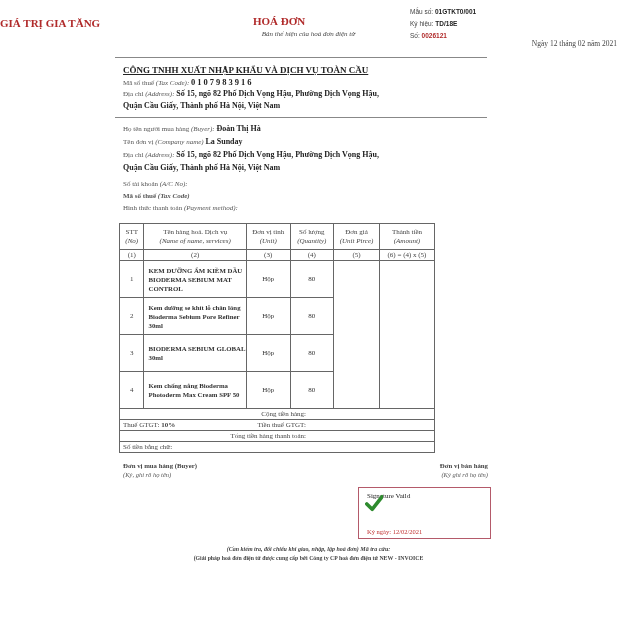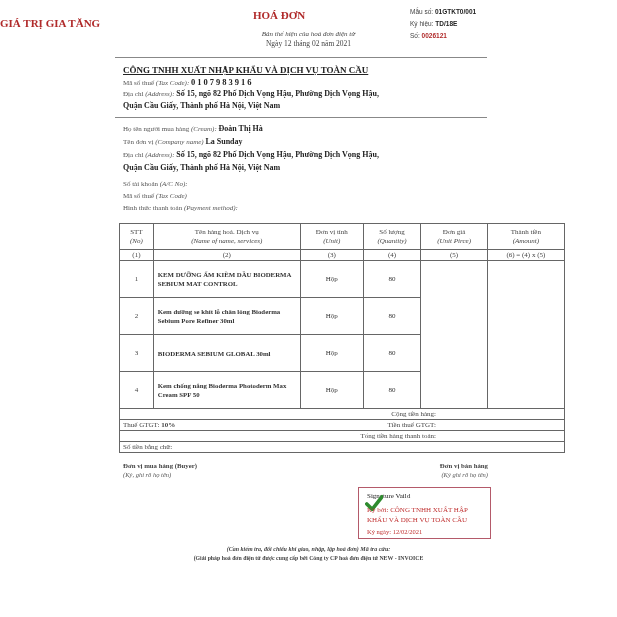--- a/index.html
+++ b/index.html
@@ -1,32 +1,32 @@
 <!DOCTYPE html>
 <html><head>
 <meta charset="utf-8">
 <style>
   html, body { margin:0; padding:0; background:#ffffff; }
   body { width:617px; height:617px; position:relative; overflow:hidden; font-family:"Liberation Serif", "DejaVu Serif", serif; color:#333; }
   .abs { position:absolute; }
-  .title1 { left:0; width:558px; text-align:center; top:9px; color:#b02a2a; font-weight:bold; font-size:11px; }
+  .title1 { left:0; width:558px; text-align:center; top:15px; color:#b02a2a; font-weight:bold; font-size:11px; }
   .title2 { left:0; width:617px; text-align:left; top:17px; color:#b02a2a; font-weight:bold; font-size:11px; }
   .title3 { left:0; width:617px; text-align:center; top:30px; font-style:italic; font-size:7px; color:#444; }
-  .title4 { left:0; width:617px; text-align:center; top:39px; font-size:7.5px; color:#444; }
+  .title4 { left:0; width:617px; text-align:right; top:39px; font-size:7.5px; color:#444; }
   .meta { left:410px; font-family:"Liberation Sans", sans-serif; font-size:6.5px; color:#444; }
   .meta b { color:#222; }
   .meta .red { color:#b02a2a; font-weight:bold; }
   .hr { left:115px; width:372px; height:1px; background:#888; }
   .line { left:123px; font-size:7px; color:#555; white-space:nowrap; }
   .line i { font-style:italic; }
   .line b { color:#222; font-size:8px; }
   .company { left:123px; top:65px; font-weight:bold; font-size:9px; color:#222;text-decoration:underline; }
   .taxnum { letter-spacing:2px; font-weight:bold; color:#222; font-size:8.5px; }
 
-  table.items { position:absolute; left:119px; top:223px; width:446px; border-collapse:collapse; font-size:7px; color:#444; }
+  table.items { position:absolute; left:119px; top:223px; width:316px; border-collapse:collapse; font-size:7px; color:#444; }
   table.items td { border:1px solid #666; text-align:center; padding:0; }
   table.items .hdr td { height:25px; line-height:9px; }
   table.items .hdr i { font-style:italic; }
   table.items .num td { height:10px; line-height:10px; }
   table.items .row td { height:36px; }
   table.items .row td.name { text-align:left; padding-left:4px; font-weight:bold; font-size:6.8px; line-height:9px; color:#333; }
   table.items .row td.unit, table.items .row td.qty { font-weight:normal; color:#333; }
   table.items td.blank { border-top:none; border-bottom:none; }
   table.items .sum td { height:10px; line-height:10px; font-size:7px; text-align:left; padding-left:3px; }
   .r { float:right; margin-right:128px; }
@@ -74,38 +74,38 @@
   <span>Địa chỉ </span><i>(Address):</i>
   <b>Số 15, ngõ 82 Phố Dịch Vọng Hậu, Phường Dịch Vọng Hậu,</b>
 </div>
 <div class="abs line" style="top:101px;">
   <b>Quận Cầu Giấy, Thành phố Hà Nội, Việt Nam</b>
 </div>
 
 <div class="abs hr" style="top:117px;"></div>
 
 <div class="abs line" style="top:124px;">
-  <span>Họ tên người mua hàng </span><i>(Cream):</i>
+  <span>Họ tên người mua hàng </span><i>(Buyer):</i>
   <b>Đoàn Thị Hà</b>
 </div>
 <div class="abs line" style="top:137px;">
   <span>Tên đơn vị </span><i>(Company name)</i>
   <b>La Sunday</b>
 </div>
 <div class="abs line" style="top:150px;">
   <span>Địa chỉ </span><i>(Address):</i>
   <b>Số 15, ngõ 82 Phố Dịch Vọng Hậu, Phường Dịch Vọng Hậu,</b>
 </div>
 <div class="abs line" style="top:163px;">
   <b>Quận Cầu Giấy, Thành phố Hà Nội, Việt Nam</b>
 </div>
 <div class="abs line" style="top:180px;">
   <span>Số tài khoản </span><i>(A/C No):</i>
 </div>
-<div class="abs line" style="top:192px;">
+<div class="abs line" style="top:192px;font-weight:bold;">
   <span>Mã số thuế </span><i>(Tax Code)</i>
 </div>
 <div class="abs line" style="top:204px;">
   <span>Hình thức thanh toán </span><i>(Payment method):</i>
 </div>
 
 <table class="items">
   <colgroup>
     <col style="width:28px">
       <col style="width:122px">
@@ -182,18 +182,17 @@
 <div class="abs sig-l1">Đơn vị mua hàng (Buyer)</div>
 <div class="abs sig-l2">(Ký, ghi rõ họ tên)</div>
 <div class="abs sig-r1">Đơn vị bán hàng</div>
 <div class="abs sig-r2">(Ký ghi rõ họ tên)</div>
 
 <div class="abs stamp">
   <div class="s1">Signature Vaild</div>
   <svg class="check" viewBox="0 0 20 20">
     <path d="M2 11 L8 17 L19 3" fill="none" stroke="#2e8b2e" stroke-width="4" stroke-linecap="round" stroke-linejoin="round"></path>
   </svg>
-  <div class="s2">Ký bởi: CÔNG TNHH XUẤT HẬP KHẨU VÀ DỊCH VỤ TOÀN CẦU</div>
   <div class="s3">Ký ngày: 12/02/2021</div>
 </div>
 
 <div class="abs foot1">(Cần kiểm tra, đối chiếu khi giao, nhập, lập hoá đơn) Mã tra cứu:</div>
 <div class="abs foot2">(Giải pháp hoá đơn điện tử được cung cấp bởi Công ty CP hoá đơn điện tử NEW - INVOICE</div>
 
 </body></html>

